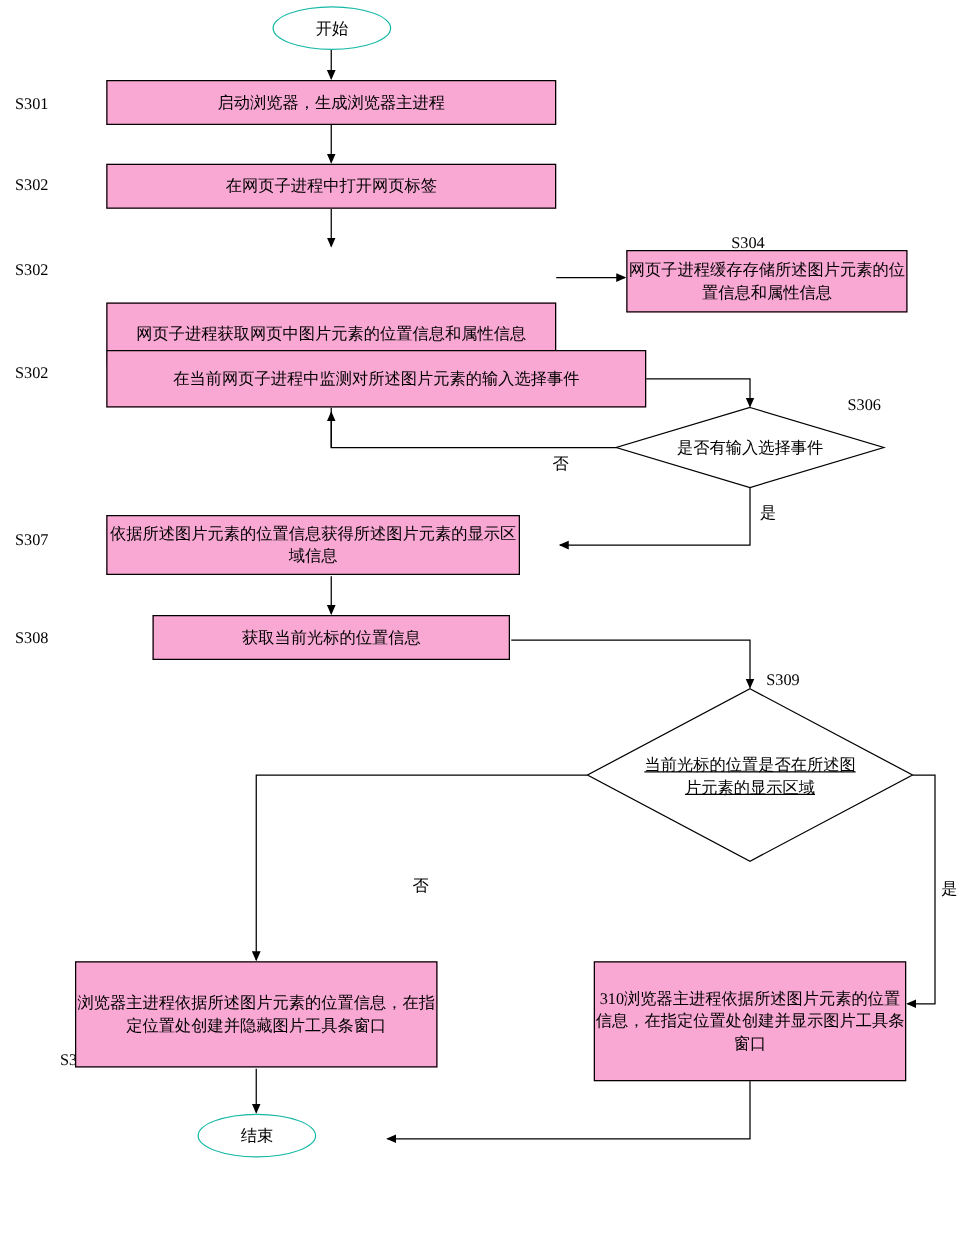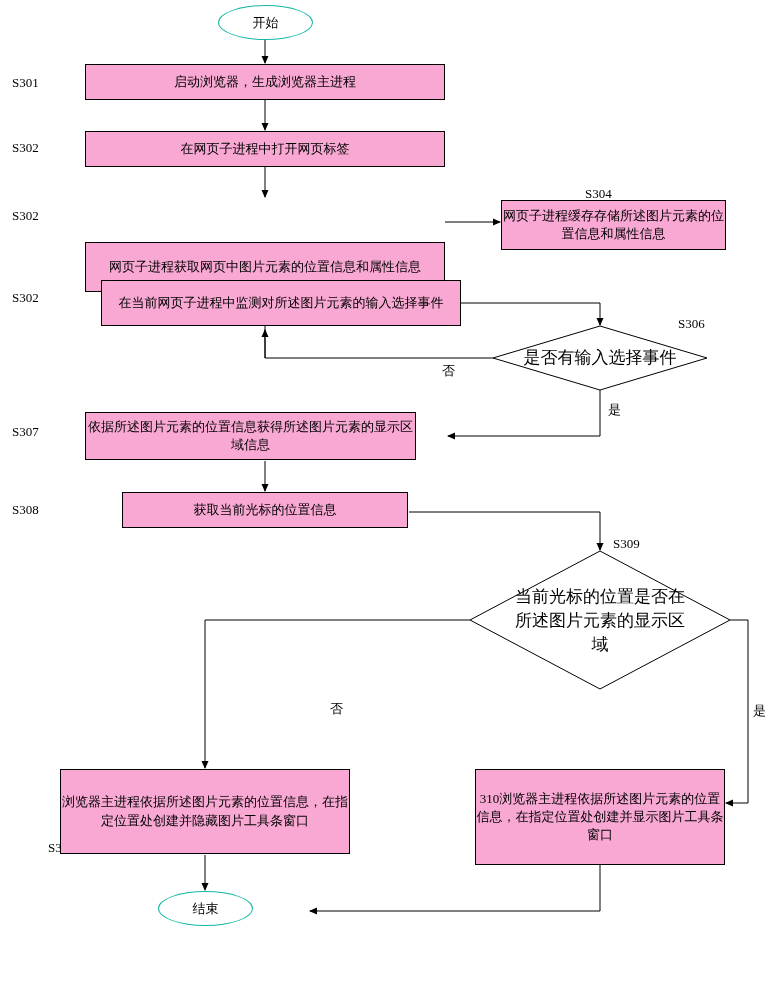--- a/index.html
+++ b/index.html
@@ -42,21 +42,21 @@
     height: 1000px;
     pointer-events: none;
   }
   .diamond-text {
     position: absolute;
     display: flex;
     align-items: center;
     justify-content: center;
     text-align: center;
     line-height: 1.4;
-    font-size: 17px;
+    font-size: 13px;
   }
   .edge-label {
     position: absolute;
     font-size: 13px;
   }
 </style>
 </head>
 <body>
 
 <svg>
@@ -123,21 +123,21 @@
 <div class="node" style="left:85px; top:198px; width:360px; height:50px;margin-top:44px;">
   <span>网页子进程获取网页中图片元素的位置信息和属性信息</span>
 </div>
 
 <div class="label" style="left:585px; top:186px;">S304</div>
 <div class="node" style="left:501px; top:200px; width:225px; height:50px;">
   <span>网页子进程缓存存储所述图片元素的位置信息和属性信息</span>
 </div>
 
 <div class="label" style="left:12px; top:290px;">S302</div>
-<div class="node" style="left:85px; top:280px; width:360px; height:46px;margin-left:16px;">
+<div class="node" style="left:85px; top:280px; width:432px; height:46px;">
   <span>在当前网页子进程中监测对所述图片元素的输入选择事件</span>
 </div>
 
 <div class="label" style="left:678px; top:316px;">S306</div>
 <div class="diamond-text" style="left:520px; top:344px; width:160px; height:28px;">
   <span>是否有输入选择事件</span>
 </div>
 
 <div class="edge-label" style="left:442px; top:362px;">否</div>
 <div class="edge-label" style="left:608px; top:401px;">是</div>
@@ -146,21 +146,21 @@
 <div class="node" style="left:85px; top:412px; width:331px; height:48px;">
   <span>依据所述图片元素的位置信息获得所述图片元素的显示区域信息</span>
 </div>
 
 <div class="label" style="left:12px; top:502px;">S308</div>
 <div class="node" style="left:122px; top:492px; width:286px; height:36px;">
   <span>获取当前光标的位置信息</span>
 </div>
 
 <div class="label" style="left:613px; top:536px;">S309</div>
-<div class="diamond-text" style="left:510px; top:591px; width:180px; height:60px;">
+<div class="diamond-text" style="left:510px; top:591px; width:180px; height:60px;text-decoration:underline;">
   <span>当前光标的位置是否在所述图片元素的显示区域</span>
 </div>
 
 <div class="edge-label" style="left:330px; top:700px;">否</div>
 <div class="edge-label" style="left:753px; top:702px;">是</div>
 
 <div class="label" style="left:12px; top:840px;margin-left:36px;">S311</div>
 <div class="node" style="left:60px; top:769px; width:290px; height:85px;">
   <span>浏览器主进程依据所述图片元素的位置信息，在指定位置处创建并隐藏图片工具条窗口</span>
 </div>

